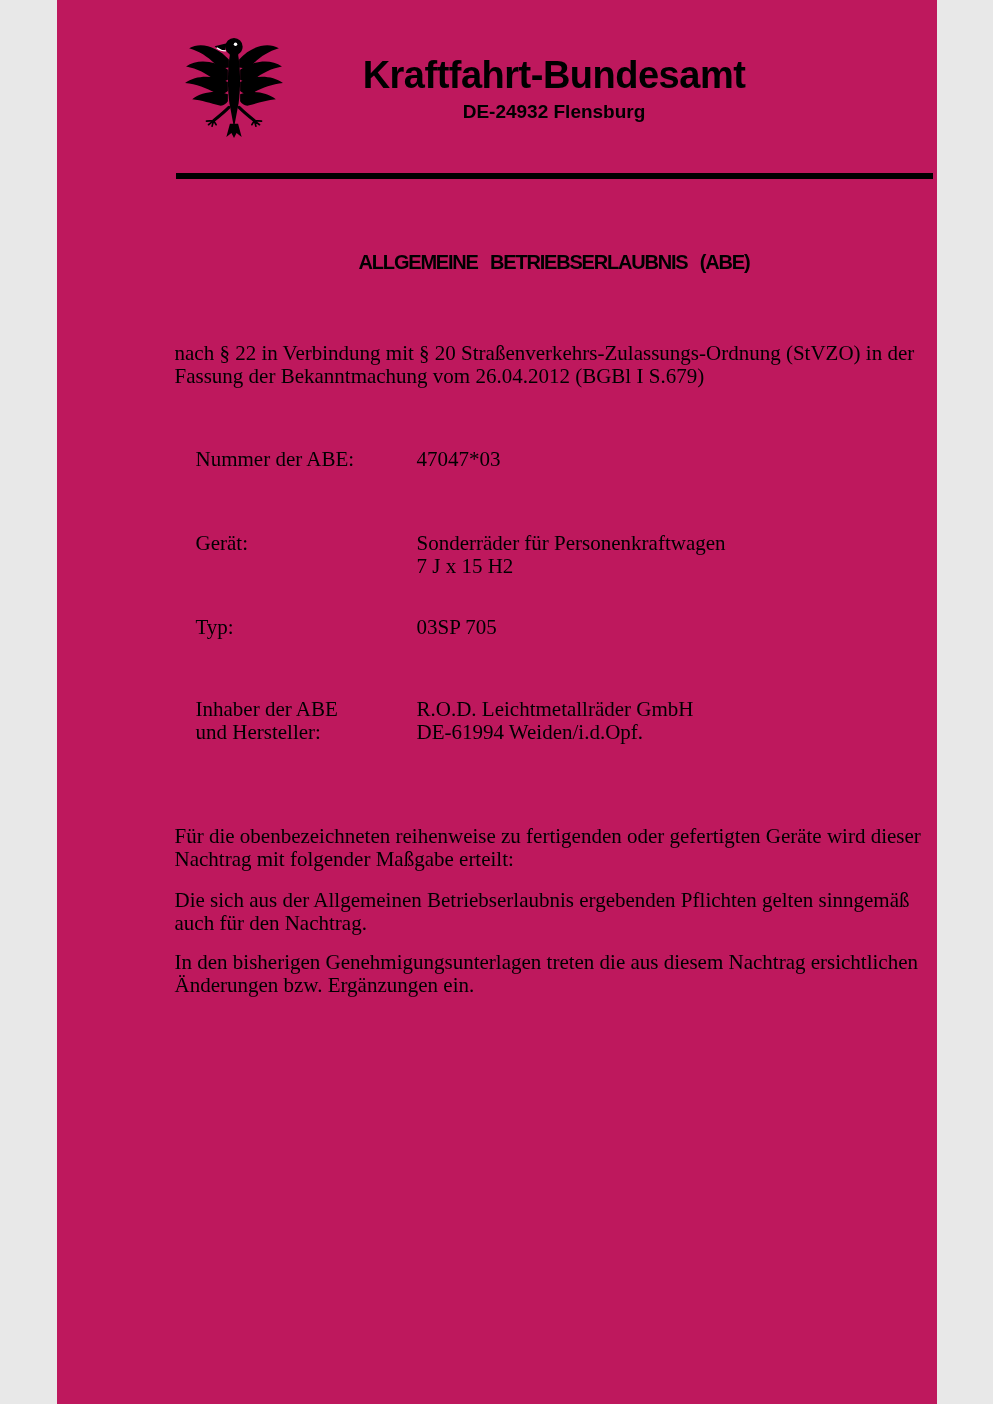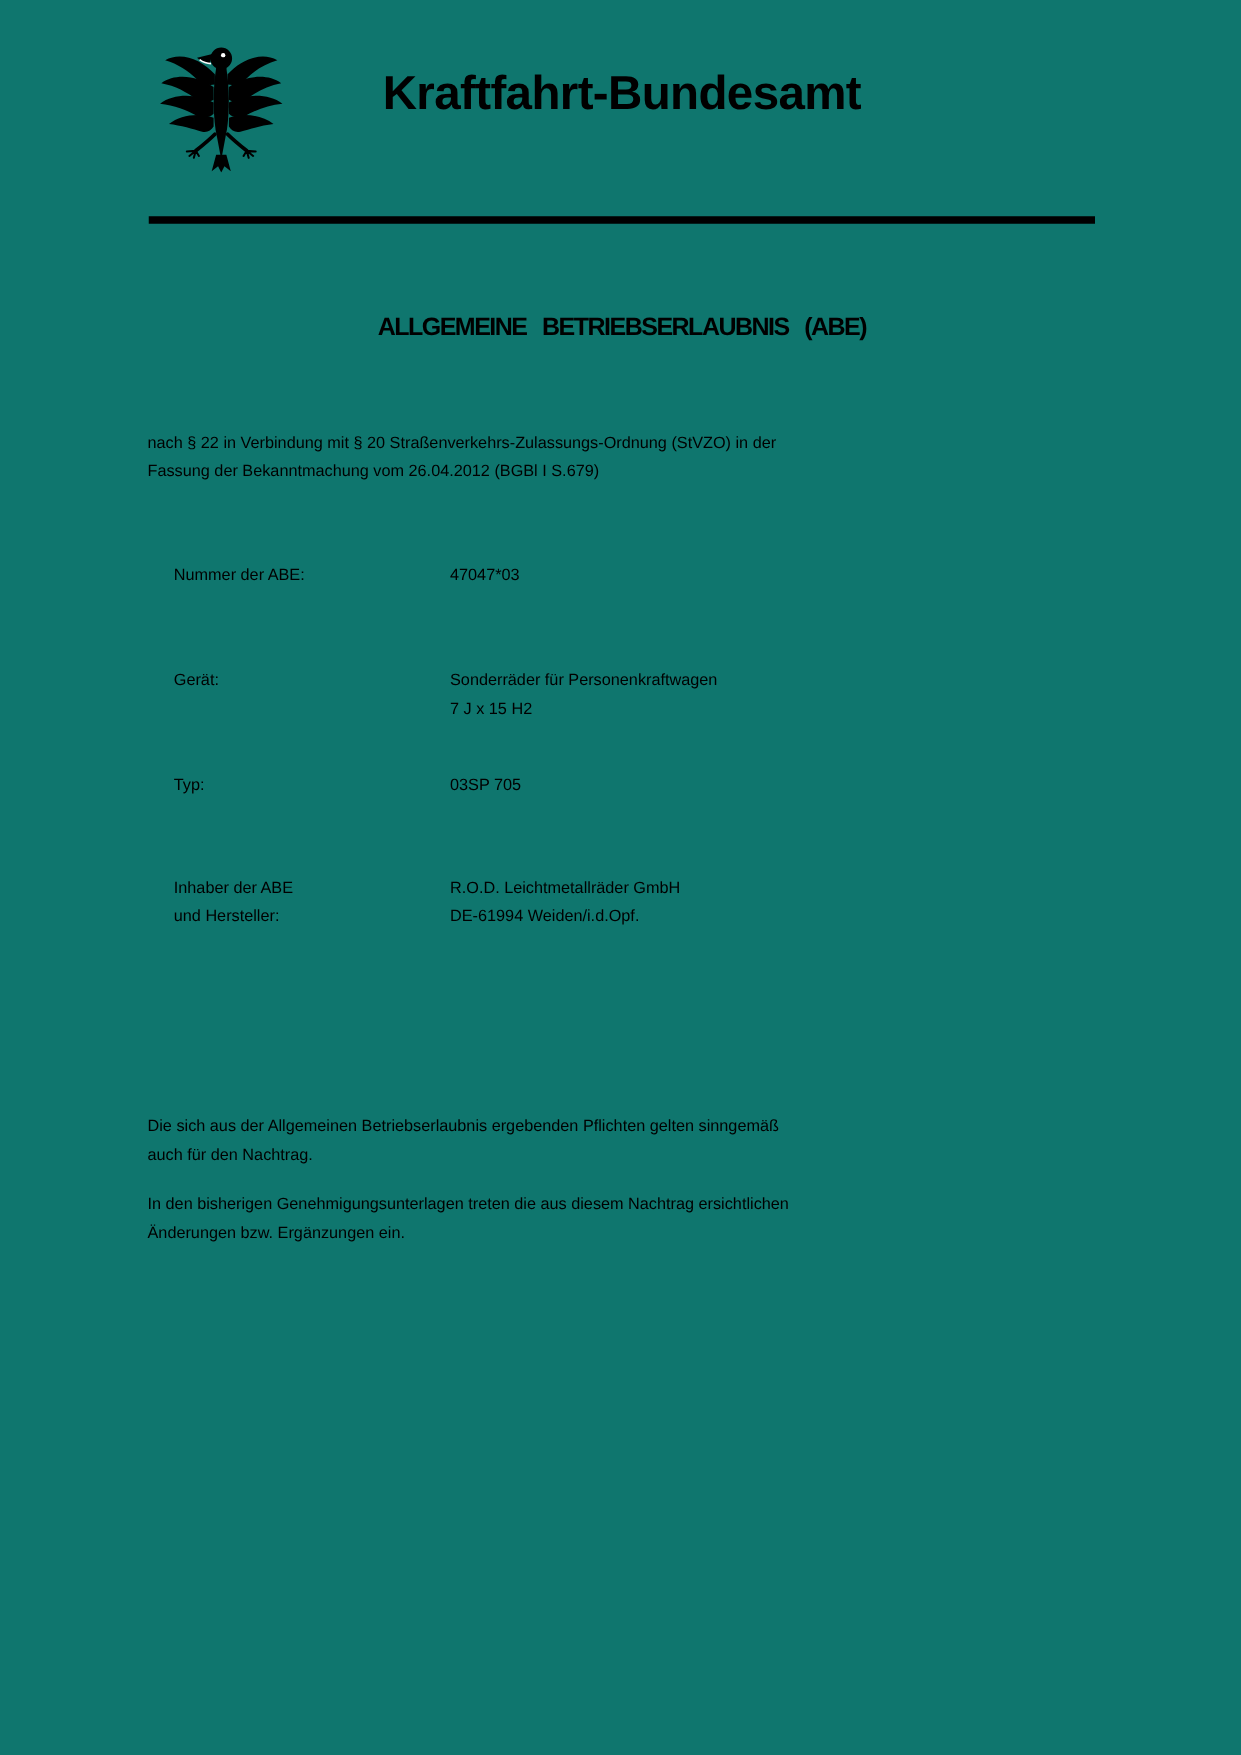--- a/index.html
+++ b/index.html
@@ -1,20 +1,20 @@
 <!DOCTYPE html>
 <html><head>
 <meta charset="utf-8">
 <style>
   html, body { margin: 0; padding: 0; background: #e8e8e8; }
   .page {
     position: relative;
-    width: 993px; height: 1404px;
+    width: 880px; height: 1404px;
     margin: 0 auto;
-    background: #0f766e;
+    background: #be185d;
     font-family: "Liberation Sans", "DejaVu Sans", sans-serif;
     color: #000000;
     overflow: hidden;
   }
   .abs { position: absolute; }
   .pre { white-space: pre-line; }
 
   .eagle { left: 124px; top: 36px; width: 106px; height: 102px; }
   .eagle svg { width: 100%; height: 100%; display: block; }
 
@@ -35,21 +35,21 @@
   }
 
   .doc-title {
     left: 119px; top: 249px; width: 757px;
     text-align: center;
     font-size: 20px; font-weight: bold; line-height: 26px;
     letter-spacing: -1.2px; word-spacing: 8px;
   }
 
   .bodytext {
-    font-size: 13px; line-height: 23.3px; font-weight: normal;
+    font-size: 21px; line-height: 23.3px; font-weight: normal; font-family: Liberation Serif, serif;
   }
 
   .legal-basis { left: 118px; top: 342px; width: 762px; }
 
   .field-label { left: 139px; width: 225px; }
   .field-value { left: 360px; width: 520px; }
   .row-1 { top: 448px; }
   .row-2 { top: 532px; }
   .row-3 { top: 616px; }
   .row-4 { top: 698px; }
@@ -93,20 +93,21 @@
       <path d="M46,86 L42.5,99 L47.5,95 L50,100 L52.5,95 L57.5,99 L54,86 Z"></path>
 
       <path d="M50,2 a8.5,8.5 0 0,0 -8.5,8.5 c0,3.2 1.8,6 4.5,7.5 l1,5 6,0 1,-5 c2.7,-1.5 4.5,-4.3 4.5,-7.5 A8.5,8.5 0 0,0 50,2 Z"></path>
       <path d="M43,7 L31,10 C33.5,12.5 37,14 41,14.5 Z"></path>
       <path d="M33,11.5 C36,13.8 39,14.6 42,14.6" stroke="#fff" stroke-width="1.3" fill="none"></path>
       <circle cx="51.5" cy="8" r="1.7" fill="#fff"></circle>
     </svg>
   </div>
 
   <div class="abs agency-name">Kraftfahrt-Bundesamt</div>
+  <div class="abs agency-address">DE-24932 Flensburg</div>
   <div class="abs letterhead-rule"></div>
 
   <div class="abs doc-title">ALLGEMEINE BETRIEBSERLAUBNIS (ABE)</div>
 
   <div class="abs bodytext pre legal-basis">nach § 22 in Verbindung mit § 20 Straßenverkehrs-Zulassungs-Ordnung (StVZO) in der
 Fassung der Bekanntmachung vom 26.04.2012 (BGBl I S.679)</div>
 
   <div class="abs bodytext pre field-label row-1">Nummer der ABE:</div>
   <div class="abs bodytext pre field-value row-1">47047*03</div>
 
@@ -115,18 +116,20 @@
 7 J x 15 H2</div>
 
   <div class="abs bodytext pre field-label row-3">Typ:</div>
   <div class="abs bodytext pre field-value row-3">03SP 705</div>
 
   <div class="abs bodytext pre field-label row-4">Inhaber der ABE
 und Hersteller:</div>
   <div class="abs bodytext pre field-value row-4">R.O.D. Leichtmetallräder GmbH
 DE-61994 Weiden/i.d.Opf.</div>
 
+  <div class="abs bodytext pre para para-1">Für die obenbezeichneten reihenweise zu fertigenden oder gefertigten Geräte wird dieser
+Nachtrag mit folgender Maßgabe erteilt:</div>
   <div class="abs bodytext pre para para-2">Die sich aus der Allgemeinen Betriebserlaubnis ergebenden Pflichten gelten sinngemäß
 auch für den Nachtrag.</div>
   <div class="abs bodytext pre para para-3">In den bisherigen Genehmigungsunterlagen treten die aus diesem Nachtrag ersichtlichen
 Änderungen bzw. Ergänzungen ein.</div>
 
 </div>
 
 </body></html>

